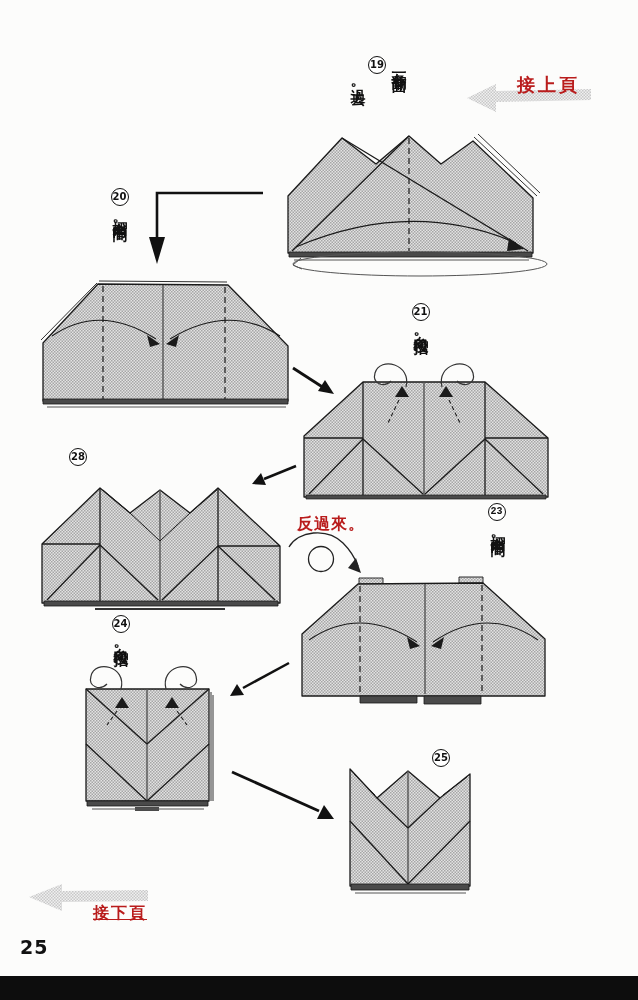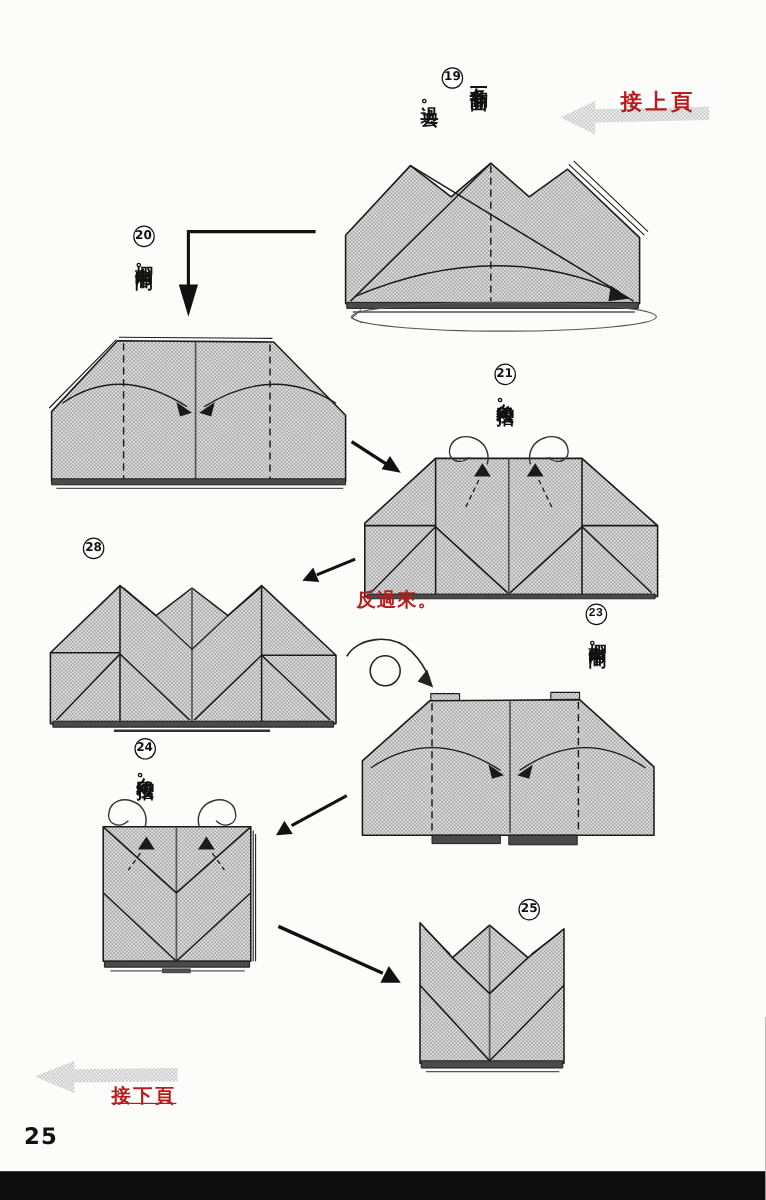--- a/index.html
+++ b/index.html
@@ -229,21 +229,21 @@
 
   <div class="step-label" style="left:393px;top:303px;margin-left:18px;">
     <span class="badge">21</span>
     <span class="vtext">向後摺。</span>
   </div>
 
   <div class="step-label" style="left:69px;top:448px;">
     <span class="badge">28</span>
   </div>
 
-  <div class="hlabel" style="left:297px;top:490px;font-size:16px;font-weight:600;letter-spacing:1px;">反過來。</div>
+  <div class="hlabel" style="left:297px;top:514px;font-size:16px;font-weight:600;letter-spacing:1px;">反過來。</div>
 
   <div class="step-label" style="left:487px;top:503px;font-family:Liberation Mono, monospace;">
     <span class="badge">23</span>
     <span class="vtext">摺向中間。</span>
   </div>
 
   <div class="step-label" style="left:111px;top:615px;">
     <span class="badge">24</span>
     <span class="vtext">向後摺。</span>
   </div>

